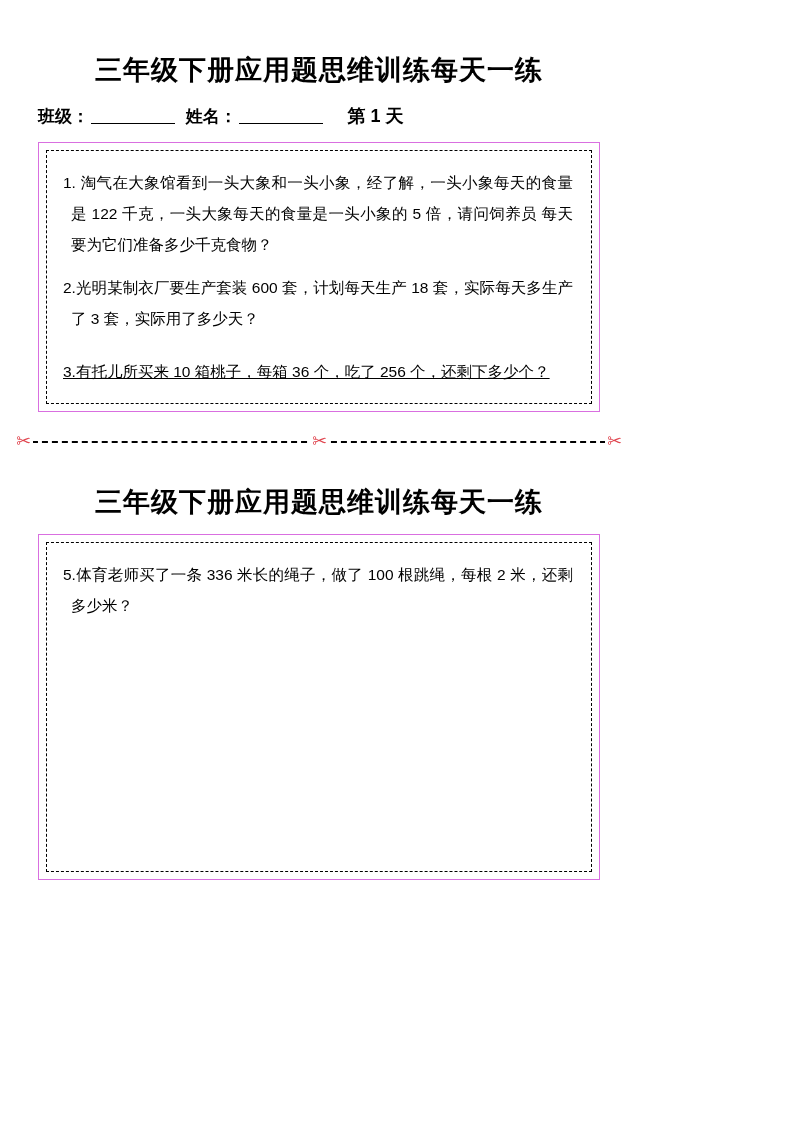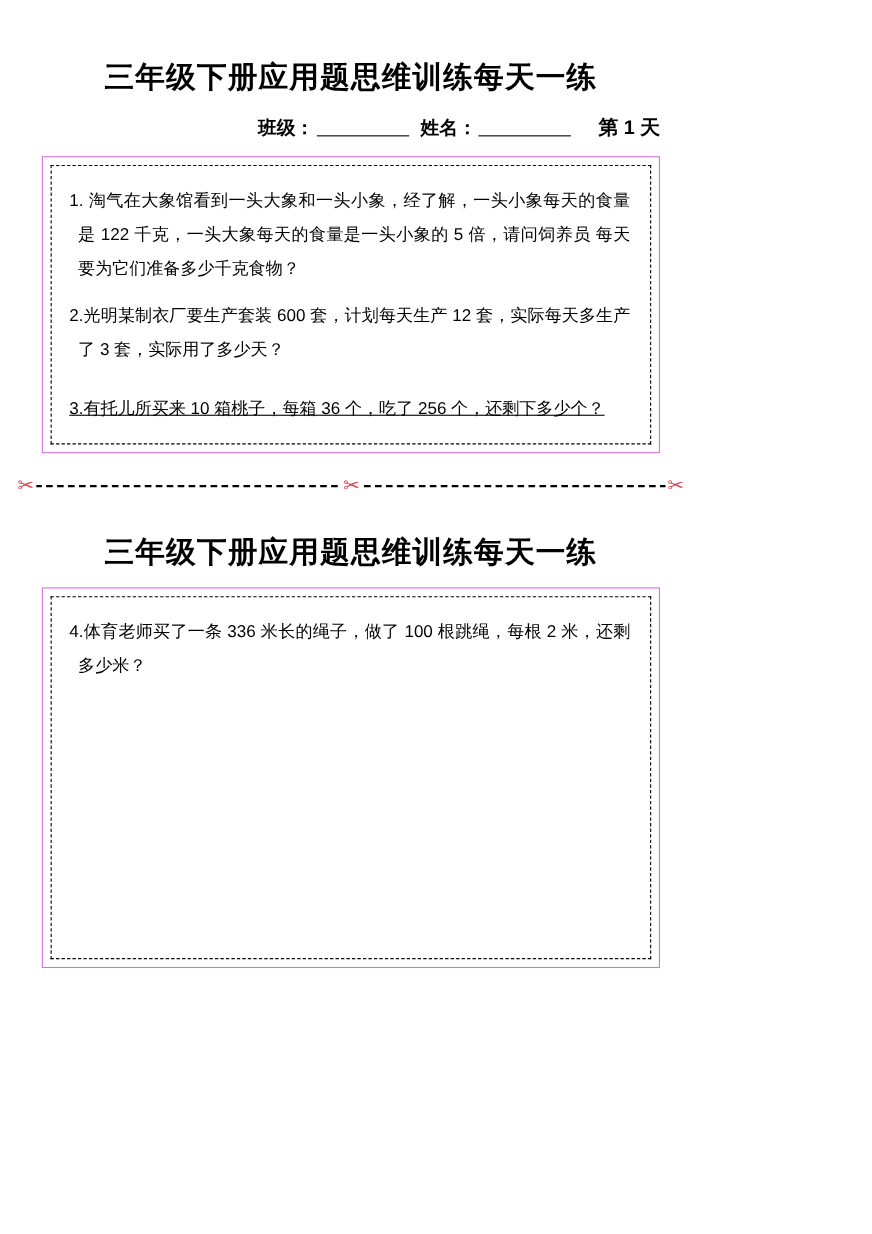--- a/index.html
+++ b/index.html
@@ -30,21 +30,21 @@
     text-align: center;
     font-size: 27px;
     font-weight: bold;
     letter-spacing: 1px;
     color: #000;
     margin: 0;
     padding: 0;
     font-family: "Liberation Sans", "DejaVu Sans", sans-serif;
   }
   .ws-meta {
-    text-align: right;
+    text-align: left;
     font-size: 17px;
     font-weight: bold;
     margin-top: 16px;
     color: #000;
   }
   .ws-meta .lbl {
     font-weight: bold;
     font-size: 17px;
   }
   .ws-meta .blank {
@@ -123,37 +123,37 @@
   <div class="worksheet">
     <h1 class="ws-title">三年级下册应用题思维训练每天一练</h1>
     <div class="ws-meta">
       <span class="lbl">班级：</span><span class="blank"></span>
       <span class="lbl">姓名：</span><span class="blank"></span>
       <span class="daynum">第 1 天</span>
     </div>
     <div class="outer-box">
       <div class="inner-box">
         <p class="q">1. 淘气在大象馆看到一头大象和一头小象，经了解，一头小象每天的食量是 122 千克，一头大象每天的食量是一头小象的 5 倍，请问饲养员 每天要为它们准备多少千克食物？</p>
-        <p class="q">2.光明某制衣厂要生产套装 600 套，计划每天生产 12 套，实际每天多生产了 3 套，实际用了多少天？</p>
+        <p class="q">2.光明某制衣厂要生产套装 600 套，计划每天生产 18 套，实际每天多生产了 3 套，实际用了多少天？</p>
         <p class="q gap-top">3.有托儿所买来 10 箱桃子，每箱 36 个，吃了 256 个，还剩下多少个？</p>
       </div>
     </div>
   </div>
 
   <div class="cutline">
     <div class="dash"></div>
     <span class="scissor s1">✂</span>
     <span class="scissor s2">✂</span>
     <span class="scissor s3">✂</span>
   </div>
 
   <div class="spacer-mid"></div>
 
   <div class="worksheet">
     <h1 class="ws-title">三年级下册应用题思维训练每天一练</h1>
     <div class="outer-box">
       <div class="inner-box" style="min-height:330px;">
-        <p class="q">4.体育老师买了一条 336 米长的绳子，做了 100 根跳绳，每根 2 米，还剩多少米？</p>
+        <p class="q">5.体育老师买了一条 336 米长的绳子，做了 100 根跳绳，每根 2 米，还剩多少米？</p>
       </div>
     </div>
   </div>
 
 </div>
 
 </body></html>

